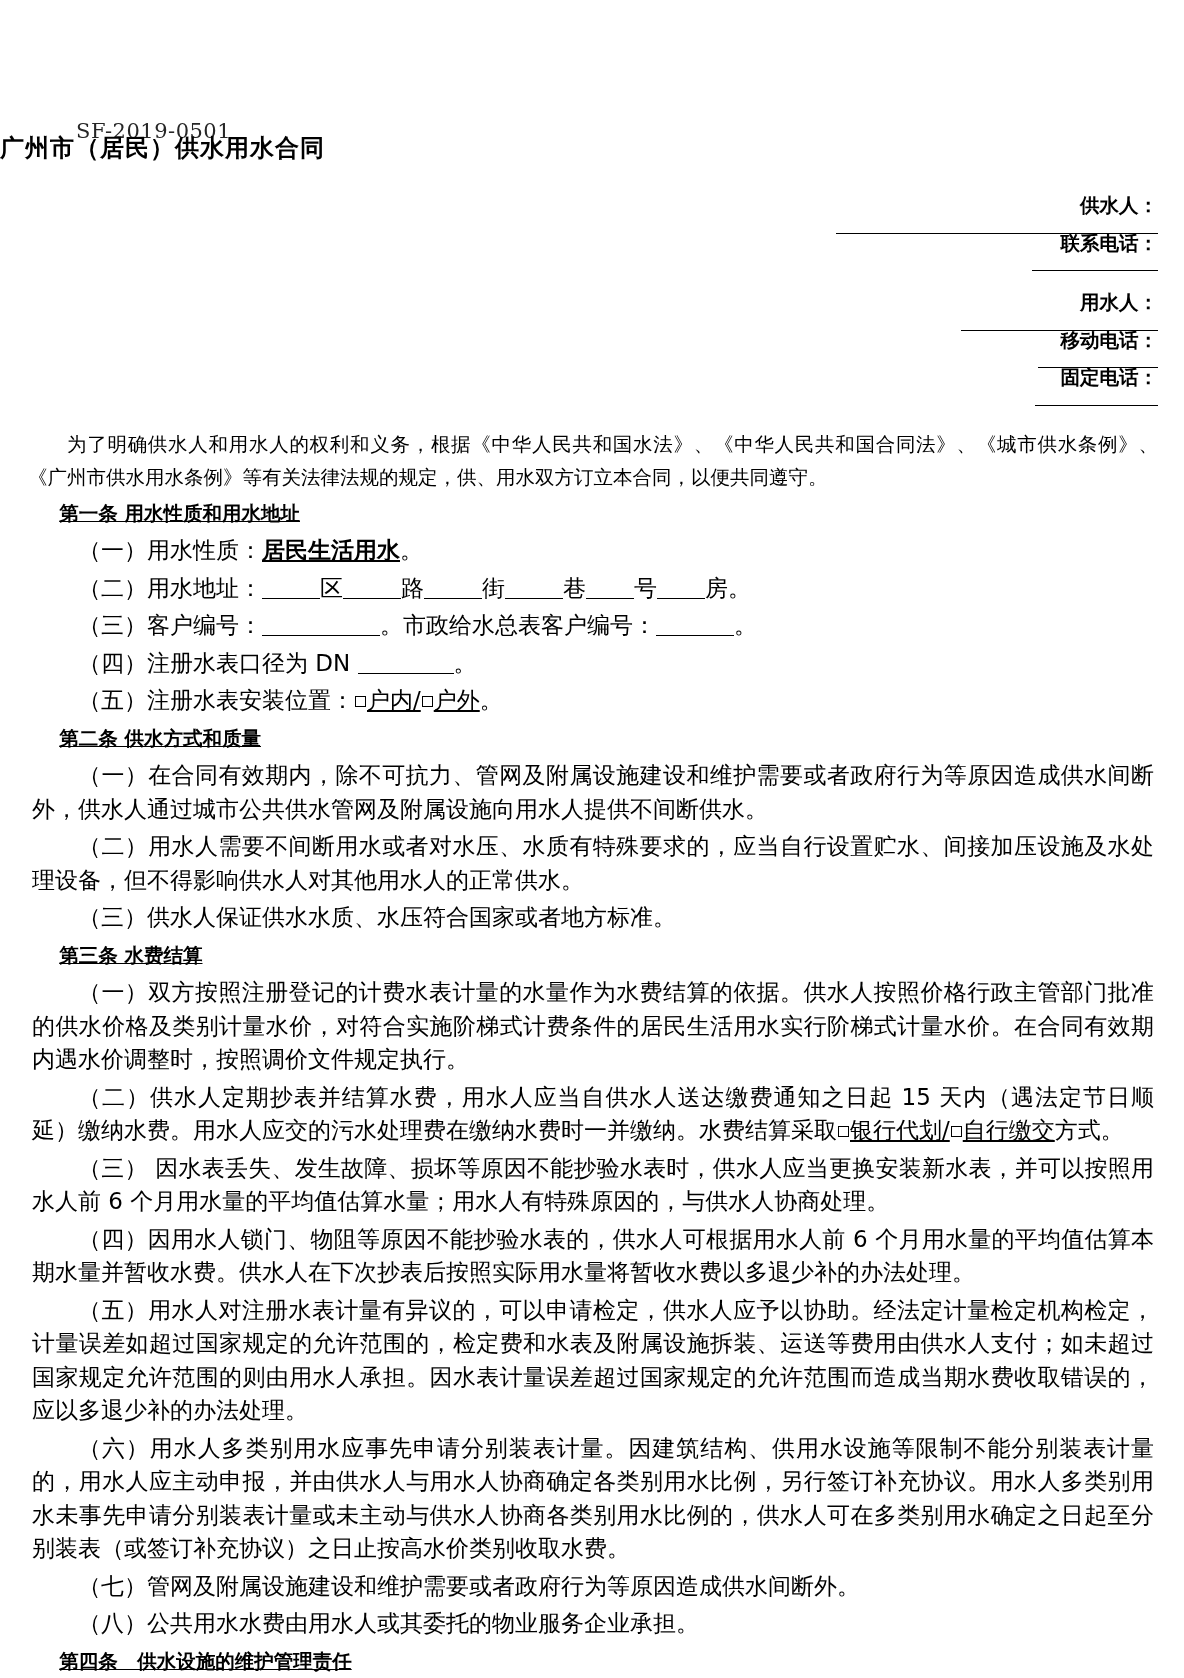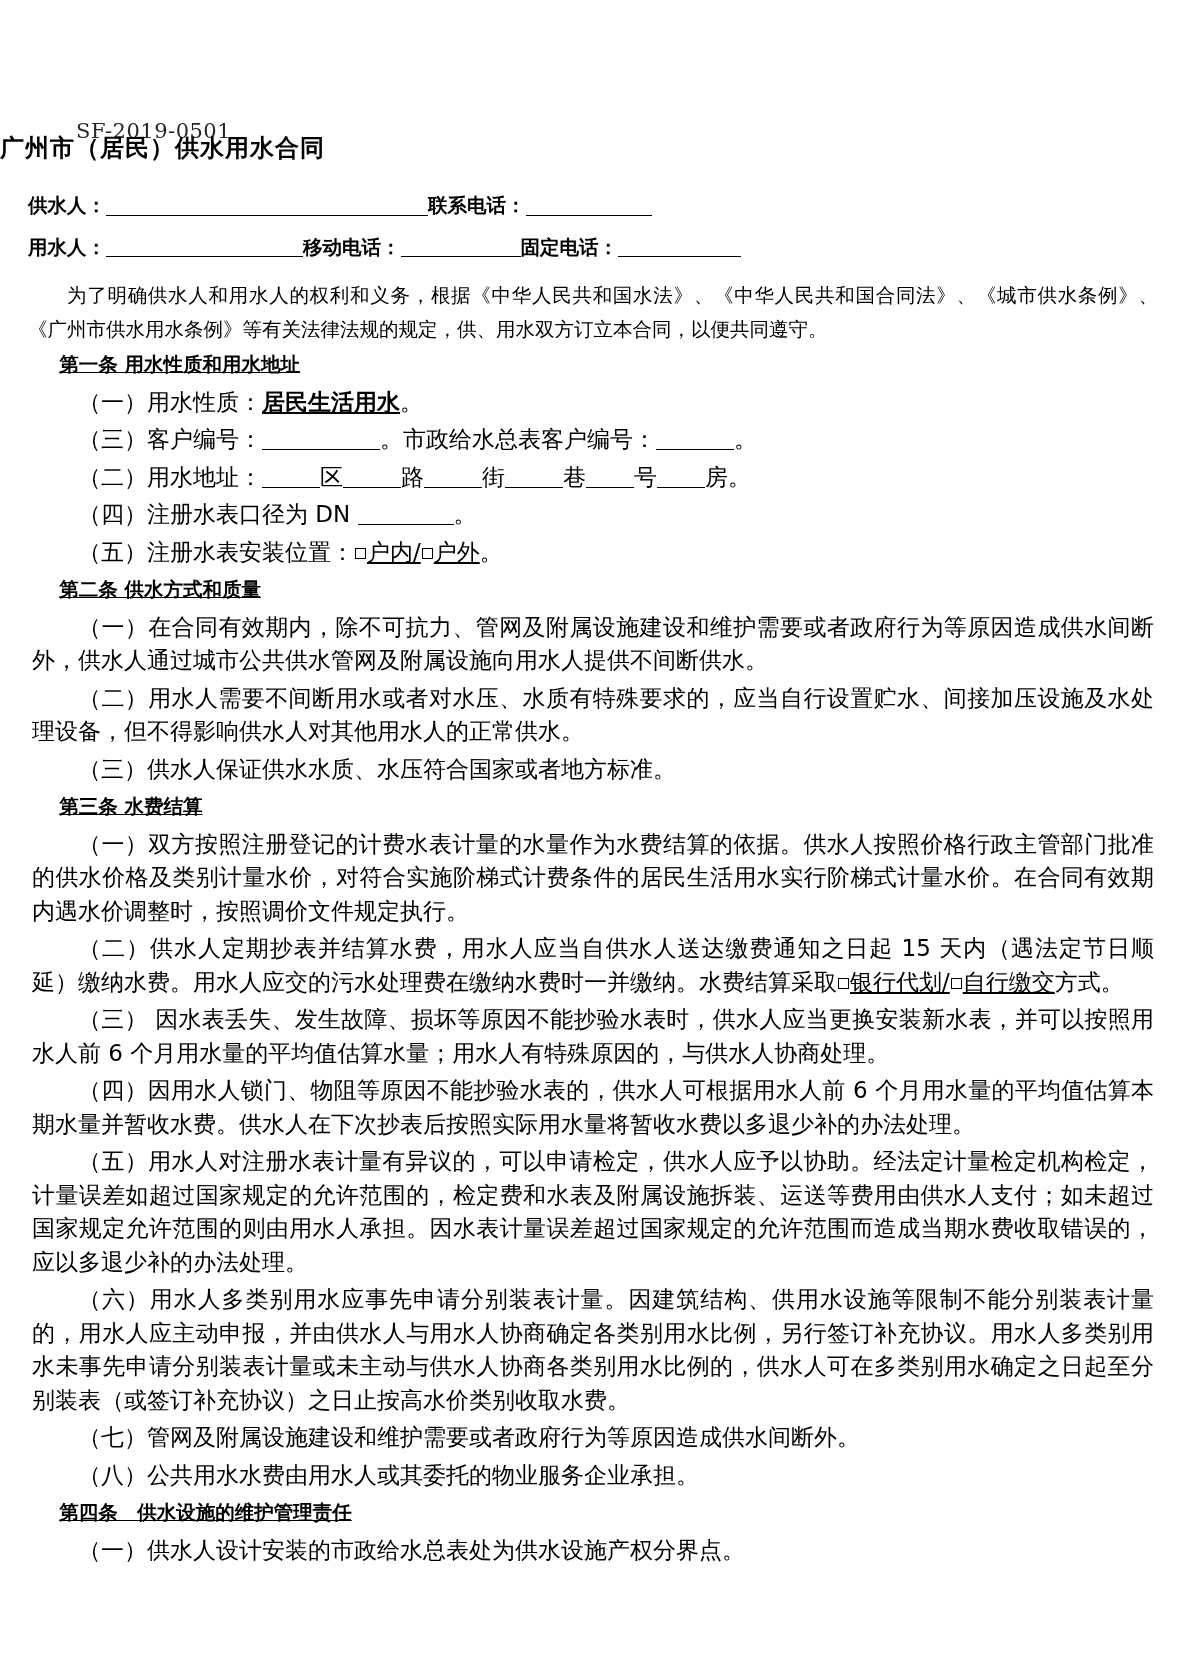--- a/index.html
+++ b/index.html
@@ -49,20 +49,21 @@
 
   
   .field-row {
     font-size: 19.5px;
     font-weight: bold;
     line-height: 1.0;
     margin-bottom: 22px;
     white-space: nowrap;
     display: flex;
     align-items: flex-end;
+    flex-direction: column;
   }
   .field-row .lbl { flex: none; }
   .blank {
     display: inline-block;
     border-bottom: 1.6px solid #000;
     height: 17px;
     flex: none;
   }
   .b-supplier   { width: 322px; }
   .b-tel        { width: 126px; }
@@ -156,25 +157,25 @@
       <p class="para indent">为了明确供水人和用水人的权利和义务，根据《中华人民共和国水法》、《中华人民共和国合同法》、《城市供水条例》、《广州市供水用水条例》等有关法律法规的规定，供、用水双方订立本合同，以便共同遵守。</p>
     </div>
 
     <p class="article-head">第一条 用水性质和用水地址</p>
 
     <p class="sub-item">
       <span>（一）</span><span>用水性质：</span><span class="bold-u">居民生活用水</span><span>。</span>
     </p>
 
     <p class="sub-item">
+      <span>（二）</span><span>用水地址：</span><span class="ul-inline w-addr1"></span><span>区</span><span class="ul-inline w-addr2"></span><span>路</span><span class="ul-inline w-addr3"></span><span>街</span><span class="ul-inline w-addr4"></span><span>巷</span><span class="ul-inline w-addr5"></span><span>号</span><span class="ul-inline w-addr6"></span><span>房</span><span>。</span>
+    </p>
+
+    <p class="sub-item">
       <span>（三）</span><span>客户编号：</span><span class="ul-inline w-cust"></span><span>。市政给水总表客户编号：</span><span class="ul-inline w-main"></span><span>。</span>
-    </p>
-
-    <p class="sub-item">
-      <span>（二）</span><span>用水地址：</span><span class="ul-inline w-addr1"></span><span>区</span><span class="ul-inline w-addr2"></span><span>路</span><span class="ul-inline w-addr3"></span><span>街</span><span class="ul-inline w-addr4"></span><span>巷</span><span class="ul-inline w-addr5"></span><span>号</span><span class="ul-inline w-addr6"></span><span>房</span><span>。</span>
     </p>
 
     <p class="sub-item">
       <span>（四）</span><span>注册水表口径为 DN</span> <span class="ul-inline w-dn"></span><span>。</span>
     </p>
 
     <p class="sub-item">
       <span>（五）</span><span>注册水表安装位置：</span><span class="u"><span class="ckbox"></span><span>户内</span><span>/</span><span class="ckbox"></span><span>户外</span></span><span>。</span>
     </p>
 

